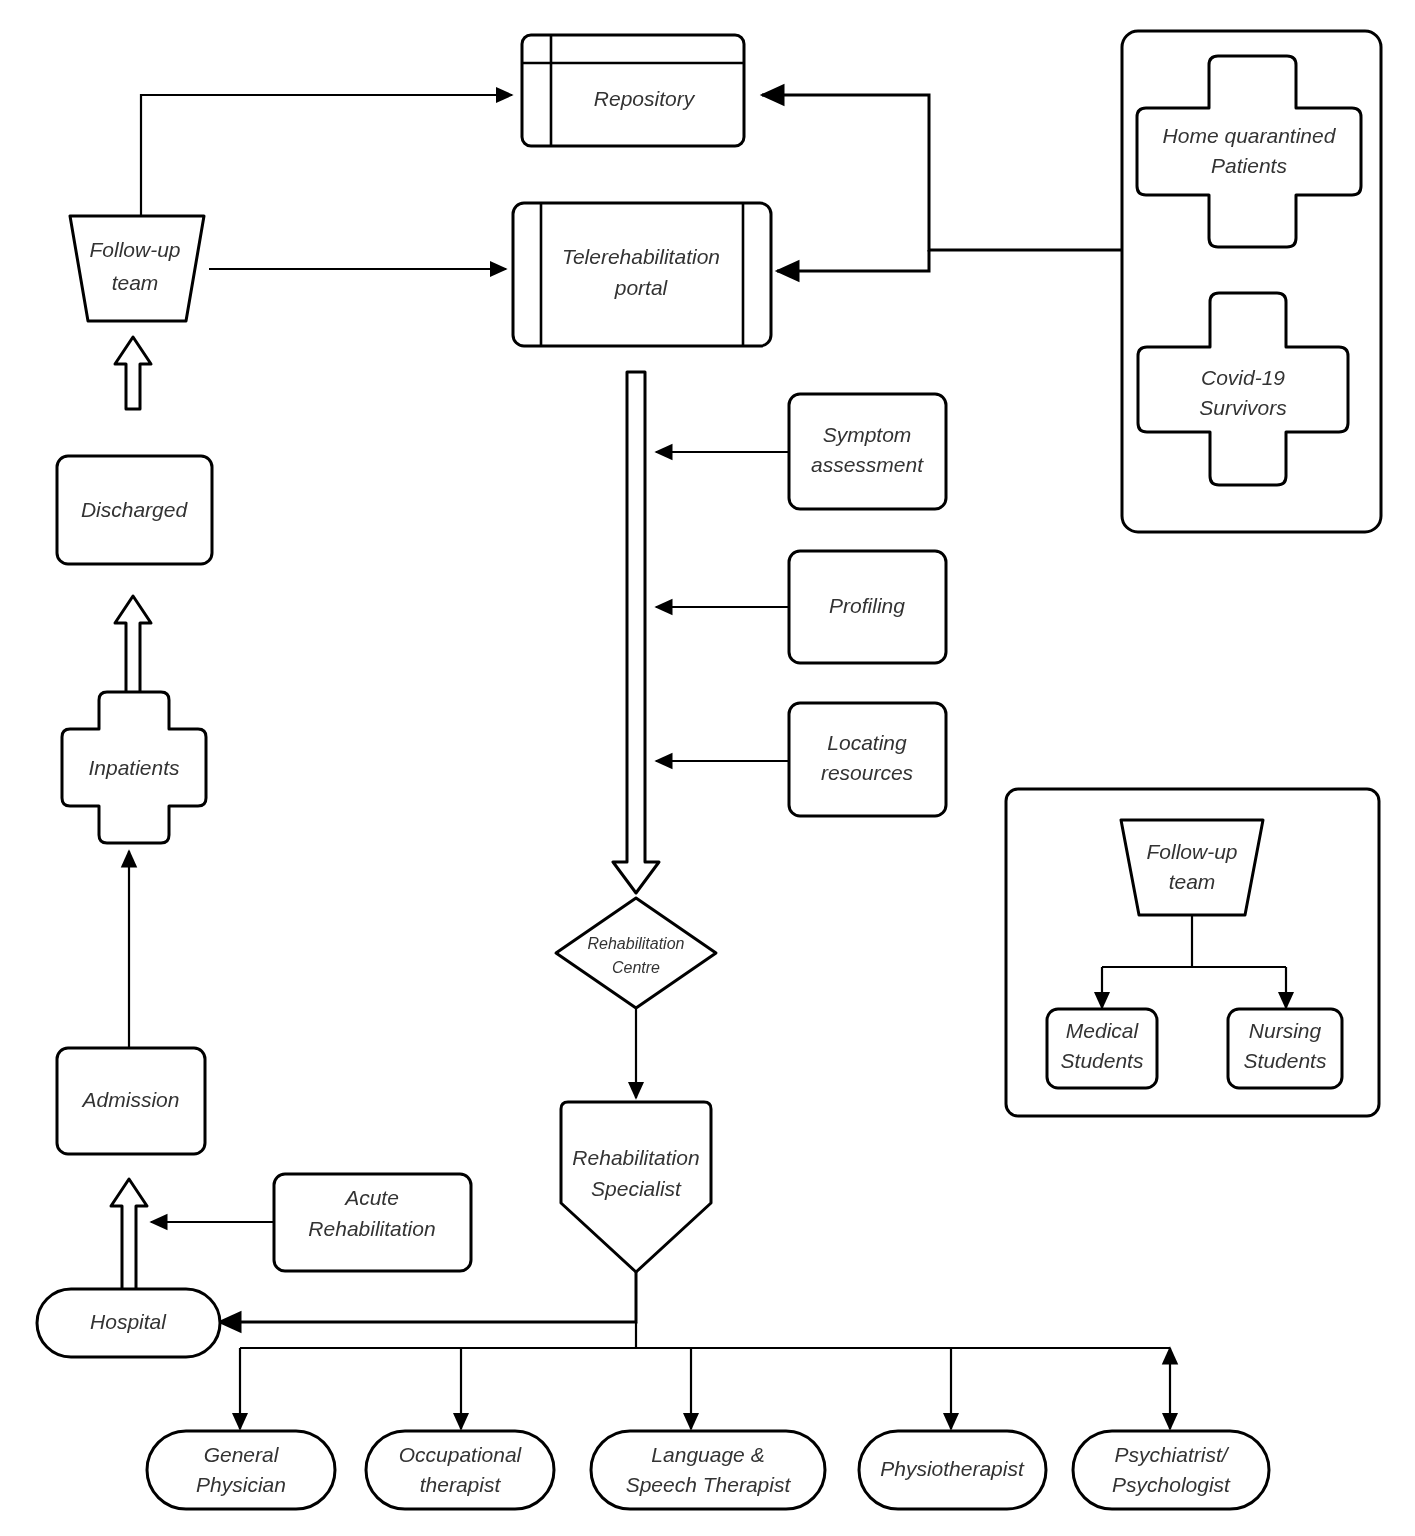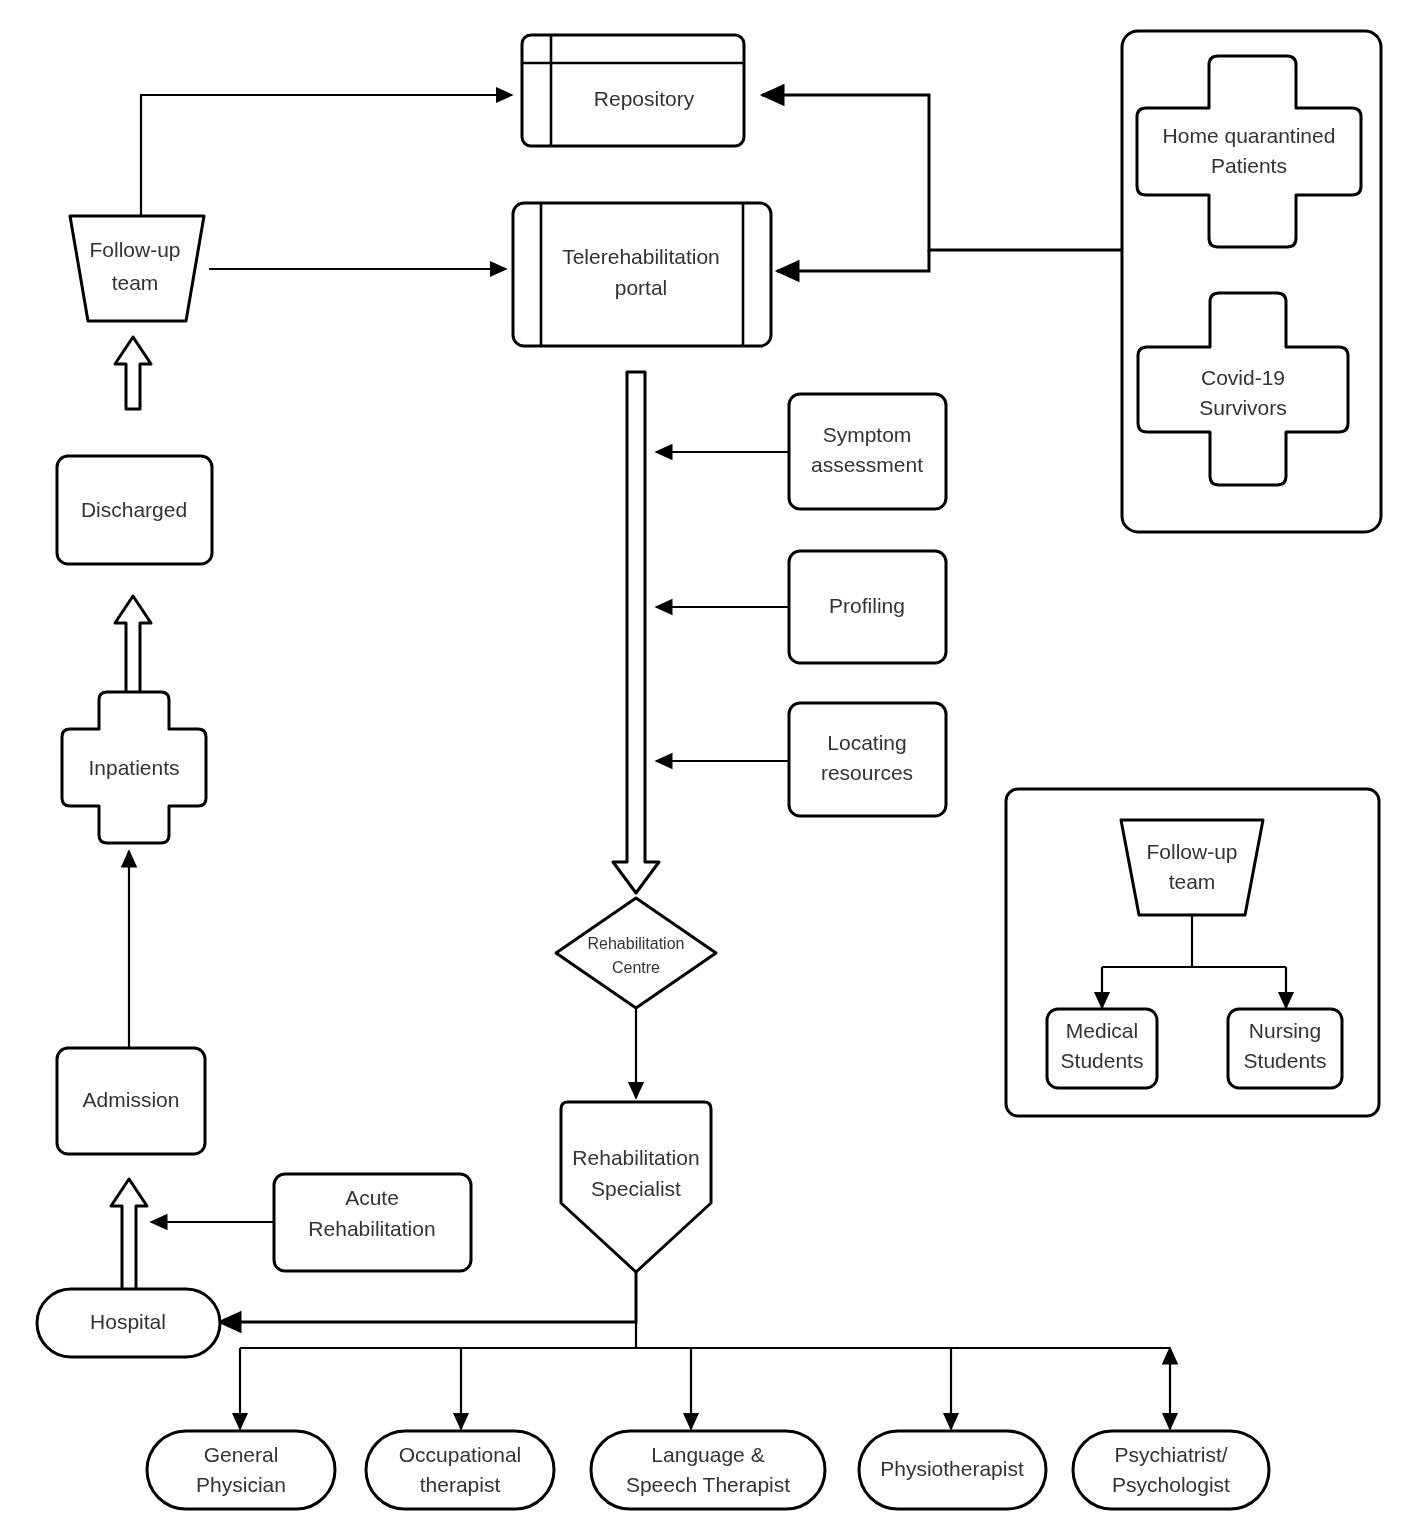--- a/index.html
+++ b/index.html
@@ -7,20 +7,21 @@
     padding: 0;
     background: #ffffff;
   }
   #canvas {
     position: relative;
     width: 1415px;
     height: 1536px;
     background: #ffffff;
     font-family: "Liberation Sans", sans-serif;
     overflow: hidden;
+    font-style: italic;
   }
   #diagram-svg {
     position: absolute;
     left: 0;
     top: 0;
     width: 1415px;
     height: 1536px;
   }
   .node-label {
     font-family: "Liberation Sans", sans-serif;

